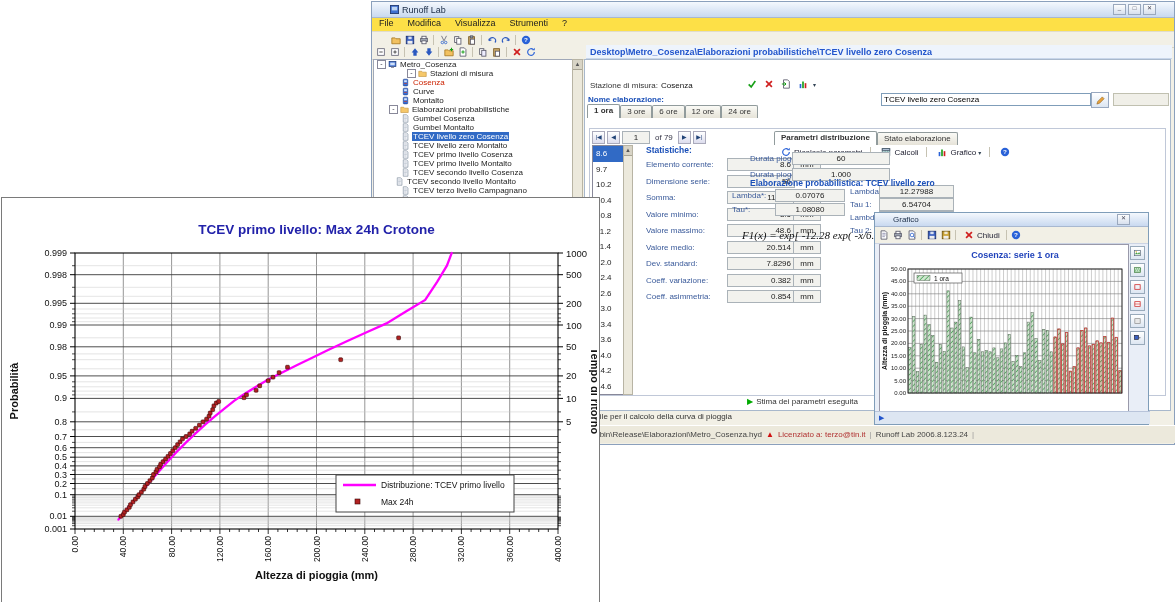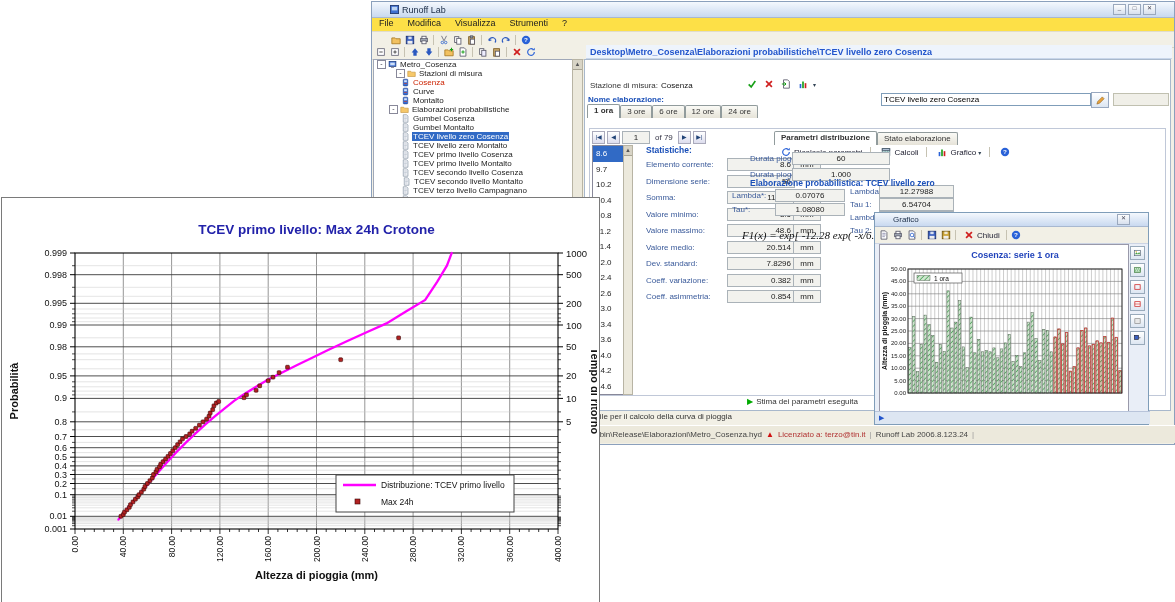--- a/index.html
+++ b/index.html
@@ -233,21 +233,21 @@
   <div id="tree">
       <div class="trow " style="padding-left:3px">
         <span class="expbox">-</span>
         <span class="ticon"><svg viewBox="0 0 12 12">
             <rect x="1.5" y="2" width="9" height="6.5" fill="#4a7ad8" stroke="#1a3a80"></rect>
             <rect x="3" y="3.5" width="6" height="3.5" fill="#cfe0f8"></rect>
             <rect x="4" y="9" width="4" height="1.5" fill="#889"></rect>
           </svg></span>
         <span class="lbl" style="">Metro_Cosenza</span>
       </div>
-      <div class="trow " style="padding-left:22px">
+      <div class="trow " style="padding-left:33px">
         <span class="expbox">-</span>
         <span class="ticon"><svg viewBox="0 0 12 12">
             <path d="M1 3h4l1 1.2h5V10H1z" fill="#f6c86a" stroke="#b8862a" stroke-width="0.7"></path>
           </svg></span>
         <span class="lbl" style="">Stazioni di misura</span>
       </div>
       <div class="trow " style="padding-left:27px">
         <span class="ticon"><svg viewBox="0 0 12 12">
             <rect x="3" y="1.5" width="6" height="9" rx="1" fill="#3a6fd8" stroke="#16357a" stroke-width="0.7"></rect>
             <rect x="4.2" y="3" width="3.6" height="2.6" fill="#d8e6fa"></rect>
@@ -320,21 +320,21 @@
           </svg></span>
         <span class="lbl" style="">TCEV primo livello Montalto</span>
       </div>
       <div class="trow " style="padding-left:27px">
         <span class="ticon"><svg viewBox="0 0 12 12">
             <path d="M3 1h4.5l1.8 1.8V11H3z" fill="#eef0f4" stroke="#68788c" stroke-width="0.7"></path>
             <path d="M4.3 4h3.4M4.3 6h3.4M4.3 8h2.6" stroke="#9aa8b8" stroke-width="0.6"></path>
           </svg></span>
         <span class="lbl" style="">TCEV secondo livello Cosenza</span>
       </div>
-      <div class="trow " style="padding-left:28px">
+      <div class="trow " style="padding-left:21px">
         <span class="ticon"><svg viewBox="0 0 12 12">
             <path d="M3 1h4.5l1.8 1.8V11H3z" fill="#eef0f4" stroke="#68788c" stroke-width="0.7"></path>
             <path d="M4.3 4h3.4M4.3 6h3.4M4.3 8h2.6" stroke="#9aa8b8" stroke-width="0.6"></path>
           </svg></span>
         <span class="lbl" style="">TCEV secondo livello Montalto</span>
       </div>
       <div class="trow " style="padding-left:27px">
         <span class="ticon"><svg viewBox="0 0 12 12">
             <path d="M3 1h4.5l1.8 1.8V11H3z" fill="#eef0f4" stroke="#68788c" stroke-width="0.7"></path>
             <path d="M4.3 4h3.4M4.3 6h3.4M4.3 8h2.6" stroke="#9aa8b8" stroke-width="0.6"></path>

